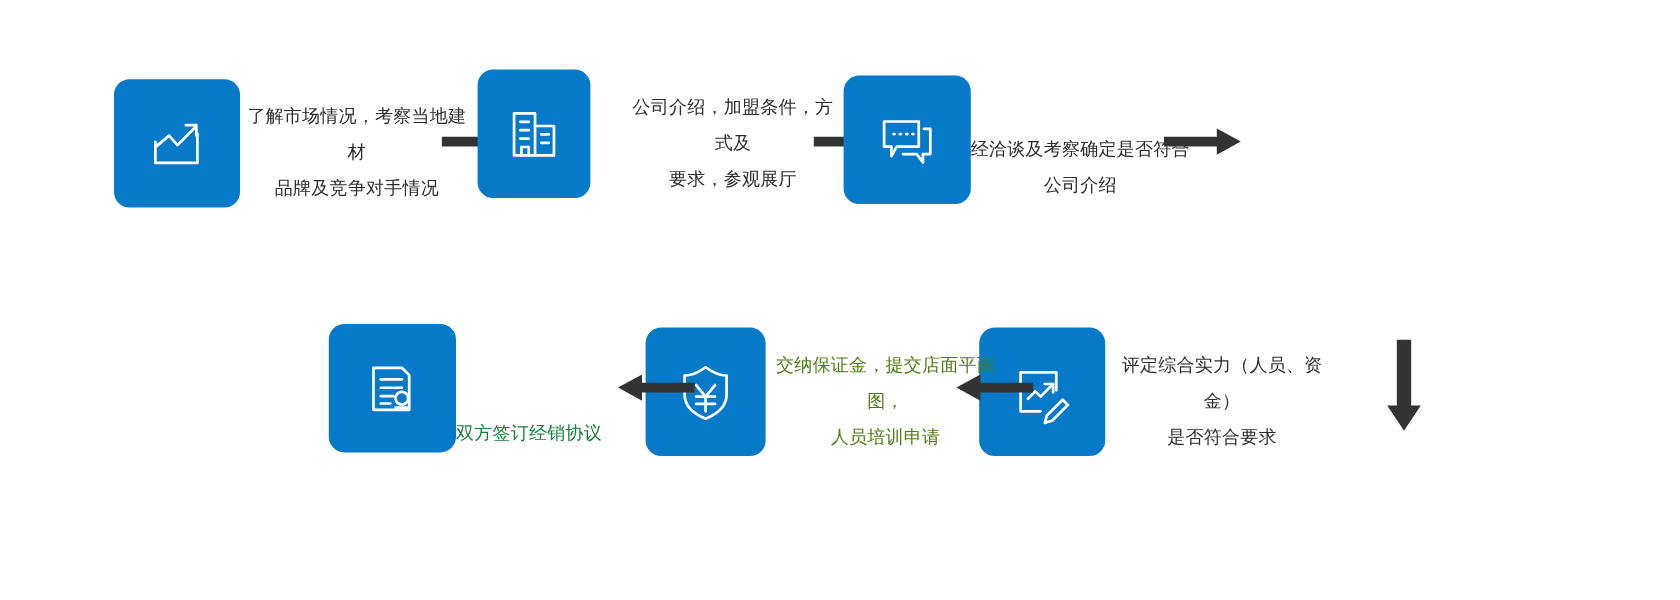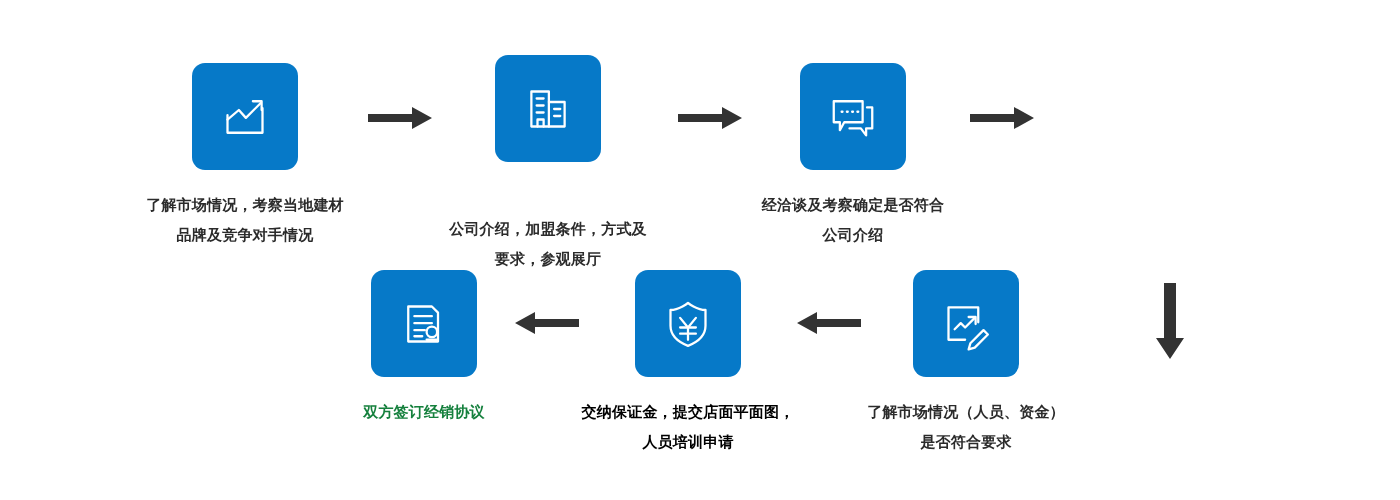--- a/index.html
+++ b/index.html
@@ -16,23 +16,22 @@
     width: 1400px;
     height: 500px;
     background: #ffffff;
   }
 
   
   .step {
     position: absolute;
     width: 300px;
     display: flex;
-    flex-direction: column;
-    align-items: center;
-    font-weight: bold;
+    flex-direction: row;
+    align-items: flex-end;
   }
   .step-icon-box {
     width: 106px;
     height: 107px;
     border-radius: 13px;
     display: flex;
     align-items: center;
     justify-content: center;
     background: #0679c8;
   }
@@ -151,41 +150,41 @@
 
   <div class="step" id="step-5">
     <div class="step-icon-box" style="background: rgb(6, 121, 200);">
       <svg viewBox="0 0 64 64" fill="none" stroke="#ffffff" stroke-width="2.6" stroke-linecap="round" stroke-linejoin="round">
         <path d="M46 30 L46 13 L12 13 L12 50 L31 50"></path>
         <polyline points="19,38 26,31 31,36 42,25"></polyline>
         <polyline points="35,24 43,24 43,32"></polyline>
         <path d="M37 54 L52 39 L57 44 L42 59 L35 61 Z"></path>
       </svg>
     </div>
-    <div class="step-label" style="color: rgb(43, 43, 43);">了解市场情况（人员、资金）
+    <div class="step-label" style="color: rgb(43, 43, 43);">评定综合实力（人员、资金）
 是否符合要求</div>
   </div>
 
   <div class="arrow" id="arrow-5-6">
     <svg width="66" height="30" viewBox="0 0 66 30">
       <path d="M66 11 L22 11 L22 4 L2 15 L22 26 L22 19 L66 19 Z" fill="#333333"></path>
     </svg>
   </div>
 
   <div class="step" id="step-6">
     <div class="step-icon-box" style="background: rgb(6, 121, 200);">
       <svg viewBox="0 0 64 64" fill="none" stroke="#ffffff" stroke-width="2.6" stroke-linecap="round" stroke-linejoin="round">
         <path d="M32 8 C32 8 42 16 52 16 L52 34 C52 46 42 53 32 57 C22 53 12 46 12 34 L12 16 C22 16 32 8 32 8 Z"></path>
         <polyline points="23,25 32,36 41,25"></polyline>
         <line x1="23" y1="36" x2="41" y2="36"></line>
         <line x1="23" y1="43" x2="41" y2="43"></line>
         <line x1="32" y1="36" x2="32" y2="50"></line>
       </svg>
     </div>
-    <div class="step-label" style="color: #000000;">交纳保证金，提交店面平面图，
+    <div class="step-label" style="color: #4d7c0f;">交纳保证金，提交店面平面图，
 人员培训申请</div>
   </div>
 
   <div class="arrow" id="arrow-6-7">
     <svg width="66" height="30" viewBox="0 0 66 30">
       <path d="M66 11 L22 11 L22 4 L2 15 L22 26 L22 19 L66 19 Z" fill="#333333"></path>
     </svg>
   </div>
 
   <div class="step" id="step-7">

